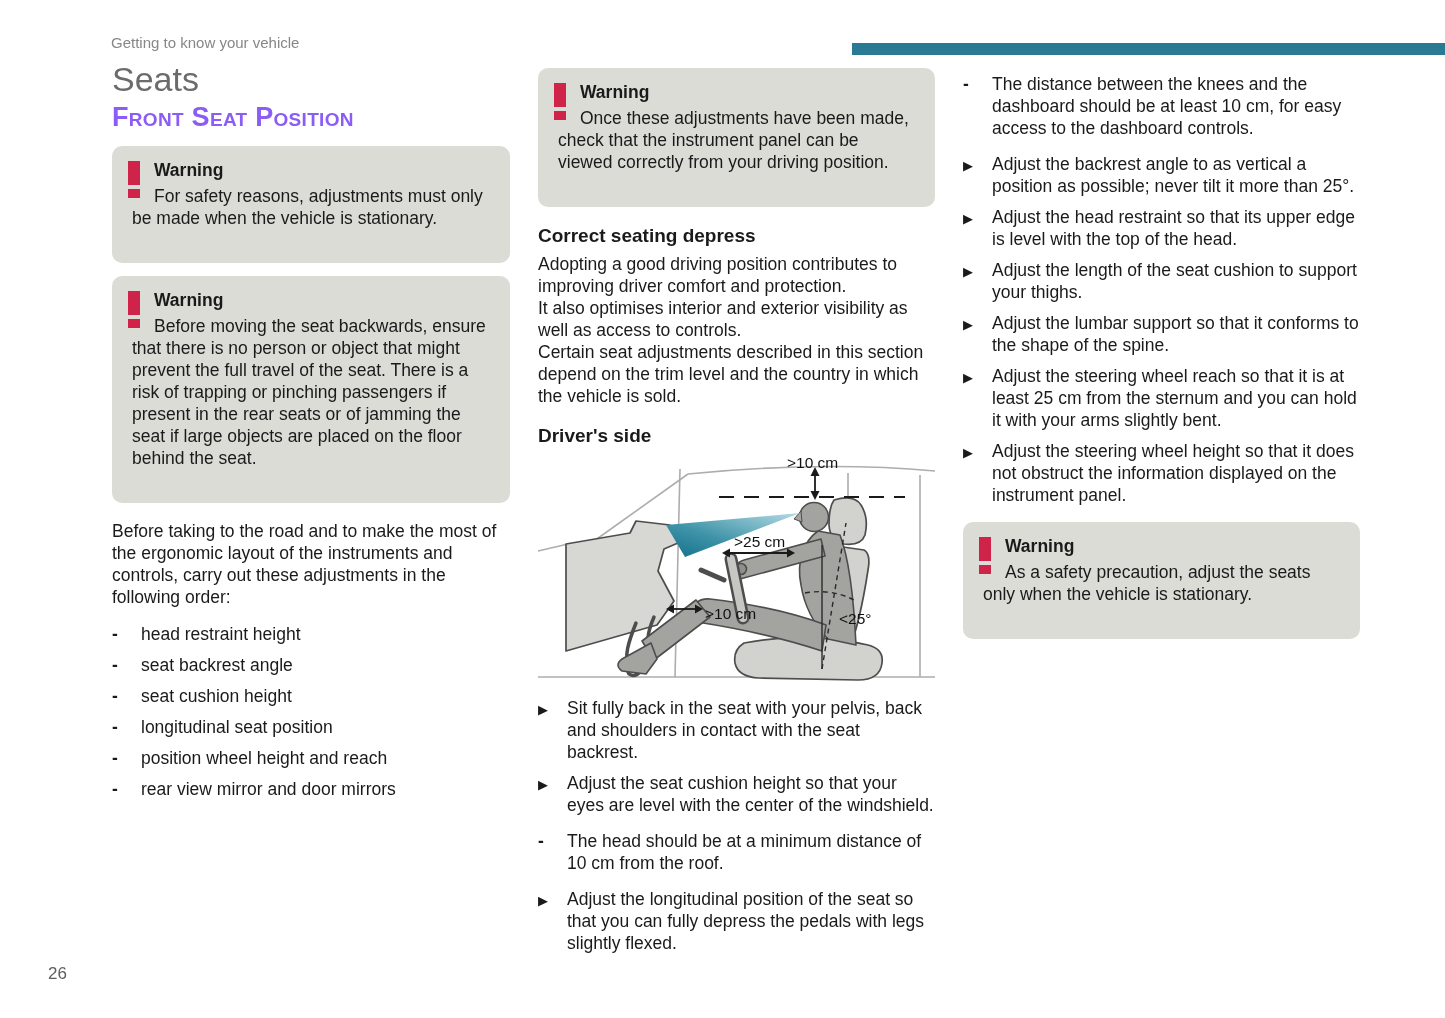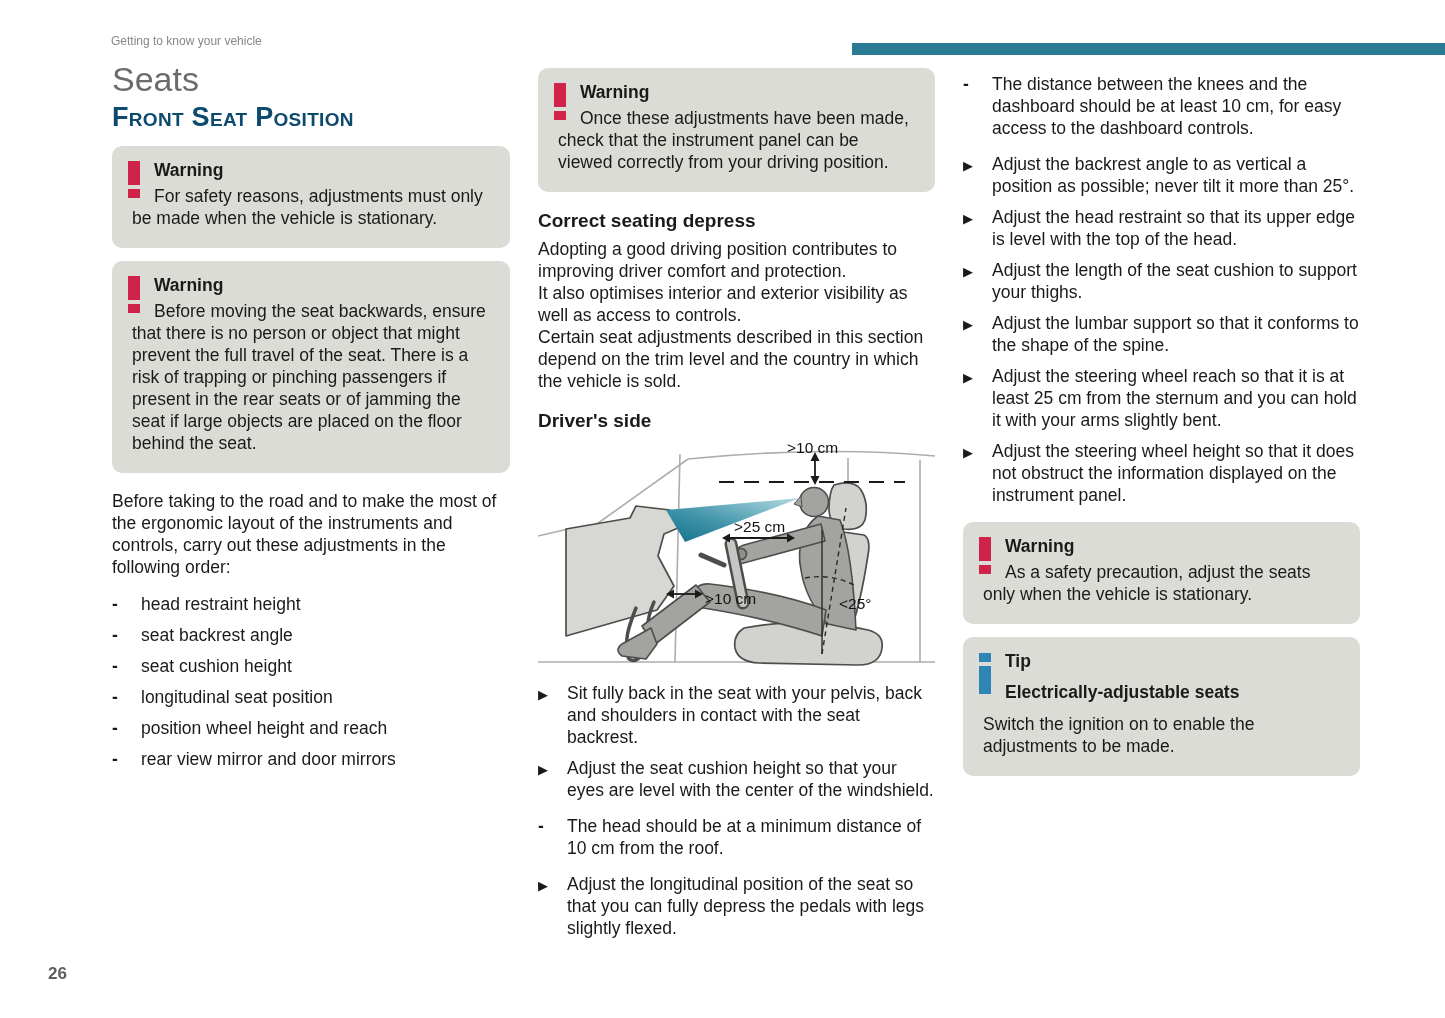--- a/index.html
+++ b/index.html
@@ -1,32 +1,32 @@
 <!DOCTYPE html>
 <html><head>
 <meta charset="utf-8">
 <style>
   html,body{margin:0;padding:0;}
   body{
     width:1445px;height:1018px;position:relative;background:#ffffff;
     font-family:"Liberation Sans", sans-serif;color:#1a1a1a;overflow:hidden;
   }
-  .breadcrumb{position:absolute;left:111px;top:34px;font-size:12px;color:#878787;}
+  .breadcrumb{position:absolute;left:111px;top:34px;font-size:15px;color:#878787;}
   .accent-bar{position:absolute;left:852px;top:43px;width:593px;height:12px;background:#2a7a93;}
-  .page-number{position:absolute;left:48px;top:964px;font-size:17px;font-weight:700;color:#5e5e5e;}
+  .page-number{position:absolute;left:48px;top:964px;font-size:17px;font-weight:400;color:#5e5e5e;}
 
   .col{position:absolute;top:68px;font-size:17.5px;line-height:22px;}
   .col-left{left:112px;width:398px;}
   .col-mid{left:538px;width:397px;}
   .col-right{left:963px;width:397px;padding-top:5px;}
 
   .page-title{font-size:34px;font-weight:400;color:#6b6b6b;margin:0 0 16px;}
-  .section-title{font-size:27px;font-weight:700;font-variant:small-caps;letter-spacing:.3px;margin:0 0 18px;color:#0c4a6e;}
-
-  .box{background:#dcdcd7;border-radius:10px;padding:13px 16px 15px;margin-bottom:13px;}
+  .section-title{font-size:27px;font-weight:700;font-variant:small-caps;letter-spacing:.3px;margin:0 0 18px;color:#8b5cf6;}
+
+  .box{background:#dcdcd7;border-radius:10px;padding:13px 16px 30px;margin-bottom:13px;}
   .box::after{content:"";display:block;clear:both;}
   .box p{margin:4px;}
   .box-title{font-weight:700;}
   .icon-excl,.icon-info{float:left;width:13px;margin:2px 13px 0 0;position:relative;height:40px;}
   .icon-excl .bar{position:absolute;left:0;top:0;width:12px;height:24px;background:#d0234a;}
   .icon-excl .dot{position:absolute;left:0;top:28px;width:12px;height:9px;background:#d0234a;}
   .icon-info{height:58px;}
   .icon-info .dot{position:absolute;left:0;top:1px;width:12px;height:9px;background:#2e86b5;}
   .icon-info .bar{position:absolute;left:0;top:14px;width:12px;height:28px;background:#2e86b5;}
   .tip-sub{font-weight:700;margin:9px 0 10px;}
@@ -252,24 +252,15 @@
 
   <div class="box" style="margin-top:16px;">
     <span class="icon-excl">
         <i class="bar"></i>
         <i class="dot"></i>
       </span>
     <div class="box-title">Warning</div>
     <p>As a safety precaution, adjust the seats only when the vehicle is stationary.</p>
   </div>
 
-  <div class="box">
-    <span class="icon-info">
-        <i class="dot"></i>
-        <i class="bar"></i>
-      </span>
-    <div class="box-title">Tip</div>
-    <div class="tip-sub">Electrically-adjustable seats</div>
-    <p>Switch the ignition on to enable the adjustments to be made.</p>
-  </div>
 </div>
 
 <div class="page-number">26</div>
 
 </body></html>

